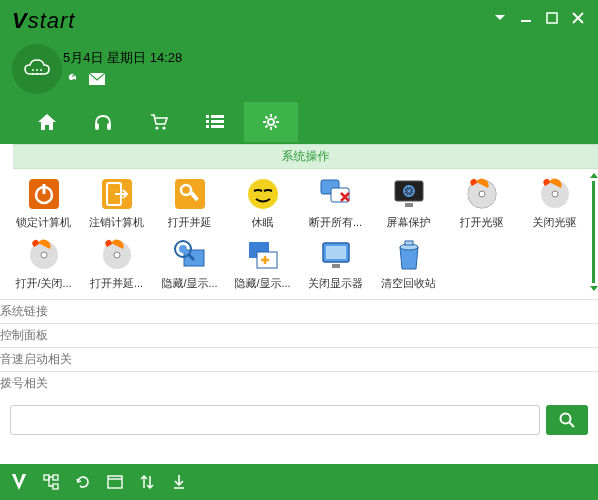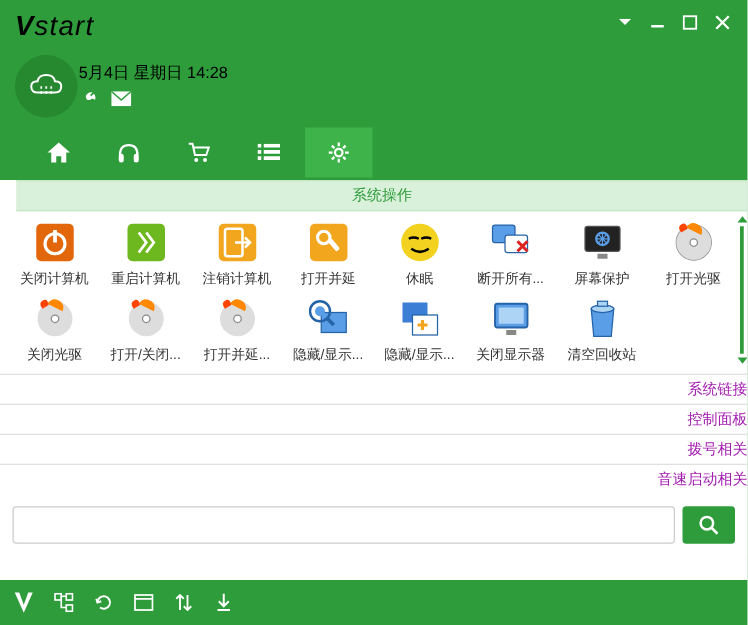--- a/index.html
+++ b/index.html
@@ -12,21 +12,21 @@
 .winctrl span { width: 16px; height: 16px; display: flex; align-items: center; justify-content: center; cursor: pointer; font-size: 14px; color: #fff; }
 .header-body { display: flex; align-items: center; gap: 1px; margin-top: 10px; }
 .cloud { width: 50px; height: 50px; border-radius: 50%; background: #26882f; display: flex; align-items: center; justify-content: center; }
 .dt { font-size: 13px; }
 .tools { margin-top: 6px; display: flex; gap: 10px; font-size: 14px; }
 .tabs { height: 44px; background: #2e9c3a; display: flex; align-items: center; padding-left: 20px; gap: 2px; }
 .tab { width: 54px; height: 40px; display: flex; align-items: center; justify-content: center; cursor: pointer; }
 .tab.active { background: #3eb34a; }
 .content { flex: 1; background: #fff; display: flex; flex-direction: column; overflow: hidden; }
 .section-hdr { background: #d9f0da; color: #2e9c3a; font-size: 12px; text-align: center; padding: 3px 0; border-top: 1px solid #c5e6c7; border-bottom: 1px solid #c5e6c7; margin-left: 13px; }
-.link-hdr { background: #fff; color: #a21caf; font-size: 12px; text-align: right; padding: 3px 0; border-top: 1px solid #e0e0e0; cursor: pointer; }
+.link-hdr { background: #fff; color: #737373; font-size: 12px; text-align: left; padding: 3px 0; border-top: 1px solid #e0e0e0; cursor: pointer; }
 .grid-wrap { position: relative; }
 .grid { display: grid; grid-template-columns: repeat(8, 1fr); padding: 6px 8px 6px 8px; gap: 4px 2px; }
 .item { display: flex; flex-direction: column; align-items: center; gap: 4px; cursor: pointer; padding: 2px; }
 .item .ico { width: 34px; height: 34px; display: flex; align-items: center; justify-content: center; }
 .item .lbl { font-size: 11px; color: #333; white-space: nowrap; overflow: hidden; max-width: 64px; text-overflow: ellipsis; }
 .scroll-ind { position: absolute; right: 3px; top: 4px; bottom: 4px; width: 5px; }
 .scroll-up { width: 0; height: 0; border-left: 4px solid transparent; border-right: 4px solid transparent; border-bottom: 5px solid #2e9c3a; margin-bottom: 3px; }
 .scroll-track { width: 3px; background: #2e9c3a; height: calc(100% - 20px); margin-left: 2px; }
 .scroll-down { width: 0; height: 0; border-left: 4px solid transparent; border-right: 4px solid transparent; border-top: 5px solid #2e9c3a; margin-top: 3px; }
 .searchbar { display: flex; padding: 10px; gap: 6px; background: #fff; }
@@ -134,30 +134,21 @@
     <div class="grid">
 
       <div class="item">
         <div class="ico">
               <svg width="32" height="32" viewBox="0 0 32 32">
                 <rect x="1" y="1" width="30" height="30" rx="4" fill="#e2670a"></rect>
                 <circle cx="16" cy="17" r="8" fill="none" stroke="#fff" stroke-width="2.5"></circle>
                 <rect x="14.5" y="6" width="3" height="10" fill="#fff"></rect>
               </svg>
             </div>
-        <div class="lbl">关闭计算机</div>
-      </div>
-      <div class="item">
-        <div class="ico">
-              <svg width="32" height="32" viewBox="0 0 32 32">
-                <rect x="1" y="1" width="30" height="30" rx="4" fill="#6db81e"></rect>
-                <path d="M10 8 L16 16 L10 24 M16 8 L22 16 L16 24" fill="none" stroke="#fff" stroke-width="2.2"></path>
-              </svg>
-            </div>
-        <div class="lbl">重启计算机</div>
+        <div class="lbl">锁定计算机</div>
       </div>
       <div class="item">
         <div class="ico">
               <svg width="32" height="32" viewBox="0 0 32 32">
                 <rect x="1" y="1" width="30" height="30" rx="4" fill="#f2a61e"></rect>
                 <rect x="6" y="5" width="14" height="22" rx="2" fill="none" stroke="#fff" stroke-width="2"></rect>
                 <path d="M14 16 L26 16 M22 12 L26 16 L22 20" fill="none" stroke="#fff" stroke-width="2"></path>
               </svg>
             </div>
         <div class="lbl">注销计算机</div>
@@ -292,22 +283,22 @@
       </div>
     </div>
     <div class="scroll-ind">
       <div class="scroll-up"></div>
       <div class="scroll-track"></div>
       <div class="scroll-down"></div>
     </div>
   </div>
   <div class="link-hdr">系统链接</div>
   <div class="link-hdr">控制面板</div>
+  <div class="link-hdr">音速启动相关</div>
   <div class="link-hdr">拨号相关</div>
-  <div class="link-hdr">音速启动相关</div>
 
   <div class="searchbar">
     <input type="text" placeholder="" style="">
     <button>
       <svg width="16" height="16" viewBox="0 0 16 16">
             <circle cx="6.5" cy="6.5" r="5" fill="none" stroke="#fff" stroke-width="2"></circle>
             <path d="M10 10 L15 15" stroke="#fff" stroke-width="2"></path>
           </svg>
     </button>
   </div>

